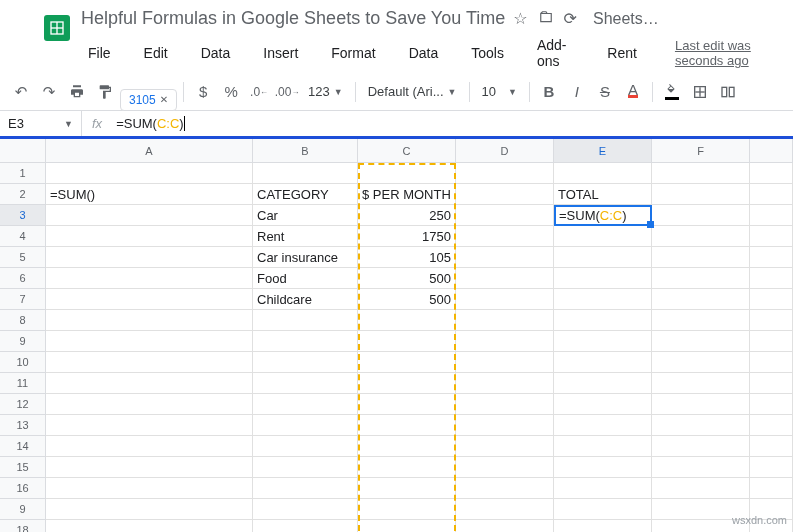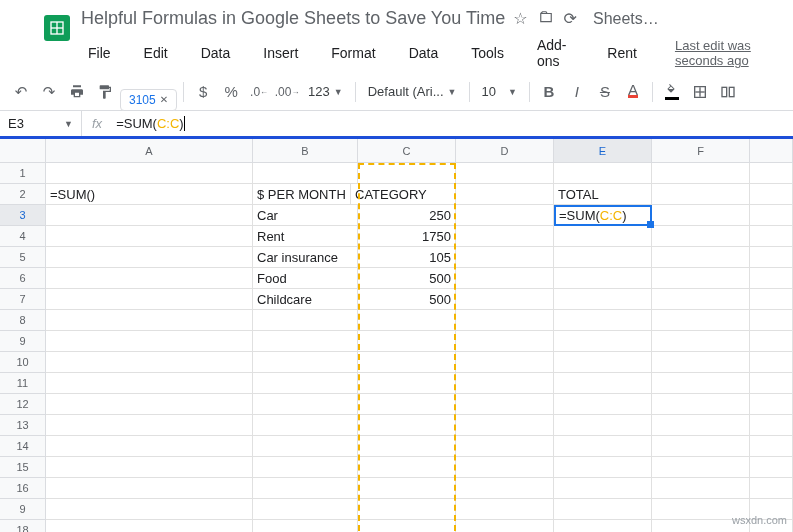--- a/index.html
+++ b/index.html
@@ -214,22 +214,22 @@
         <div class="cell col-B"></div>
         <div class="cell col-C"></div>
         <div class="cell col-D"></div>
         <div class="cell col-E"></div>
         <div class="cell col-F"></div>
         <div class="cell col-G"></div>
       </div>
       <div class="row">
         <div class="row-h">2</div>
         <div class="cell col-A">=SUM()</div>
+        <div class="cell col-B">CATEGORY</div>
         <div class="cell col-C">$ PER MONTH</div>
-        <div class="cell col-B">CATEGORY</div>
         <div class="cell col-D"></div>
         <div class="cell col-E">TOTAL</div>
         <div class="cell col-F"></div>
         <div class="cell col-G"></div>
       </div>
       <div class="row">
         <div class="row-h selected">3</div>
         <div class="cell col-A"></div>
         <div class="cell col-B">Car</div>
         <div class="cell col-C right">250</div>

